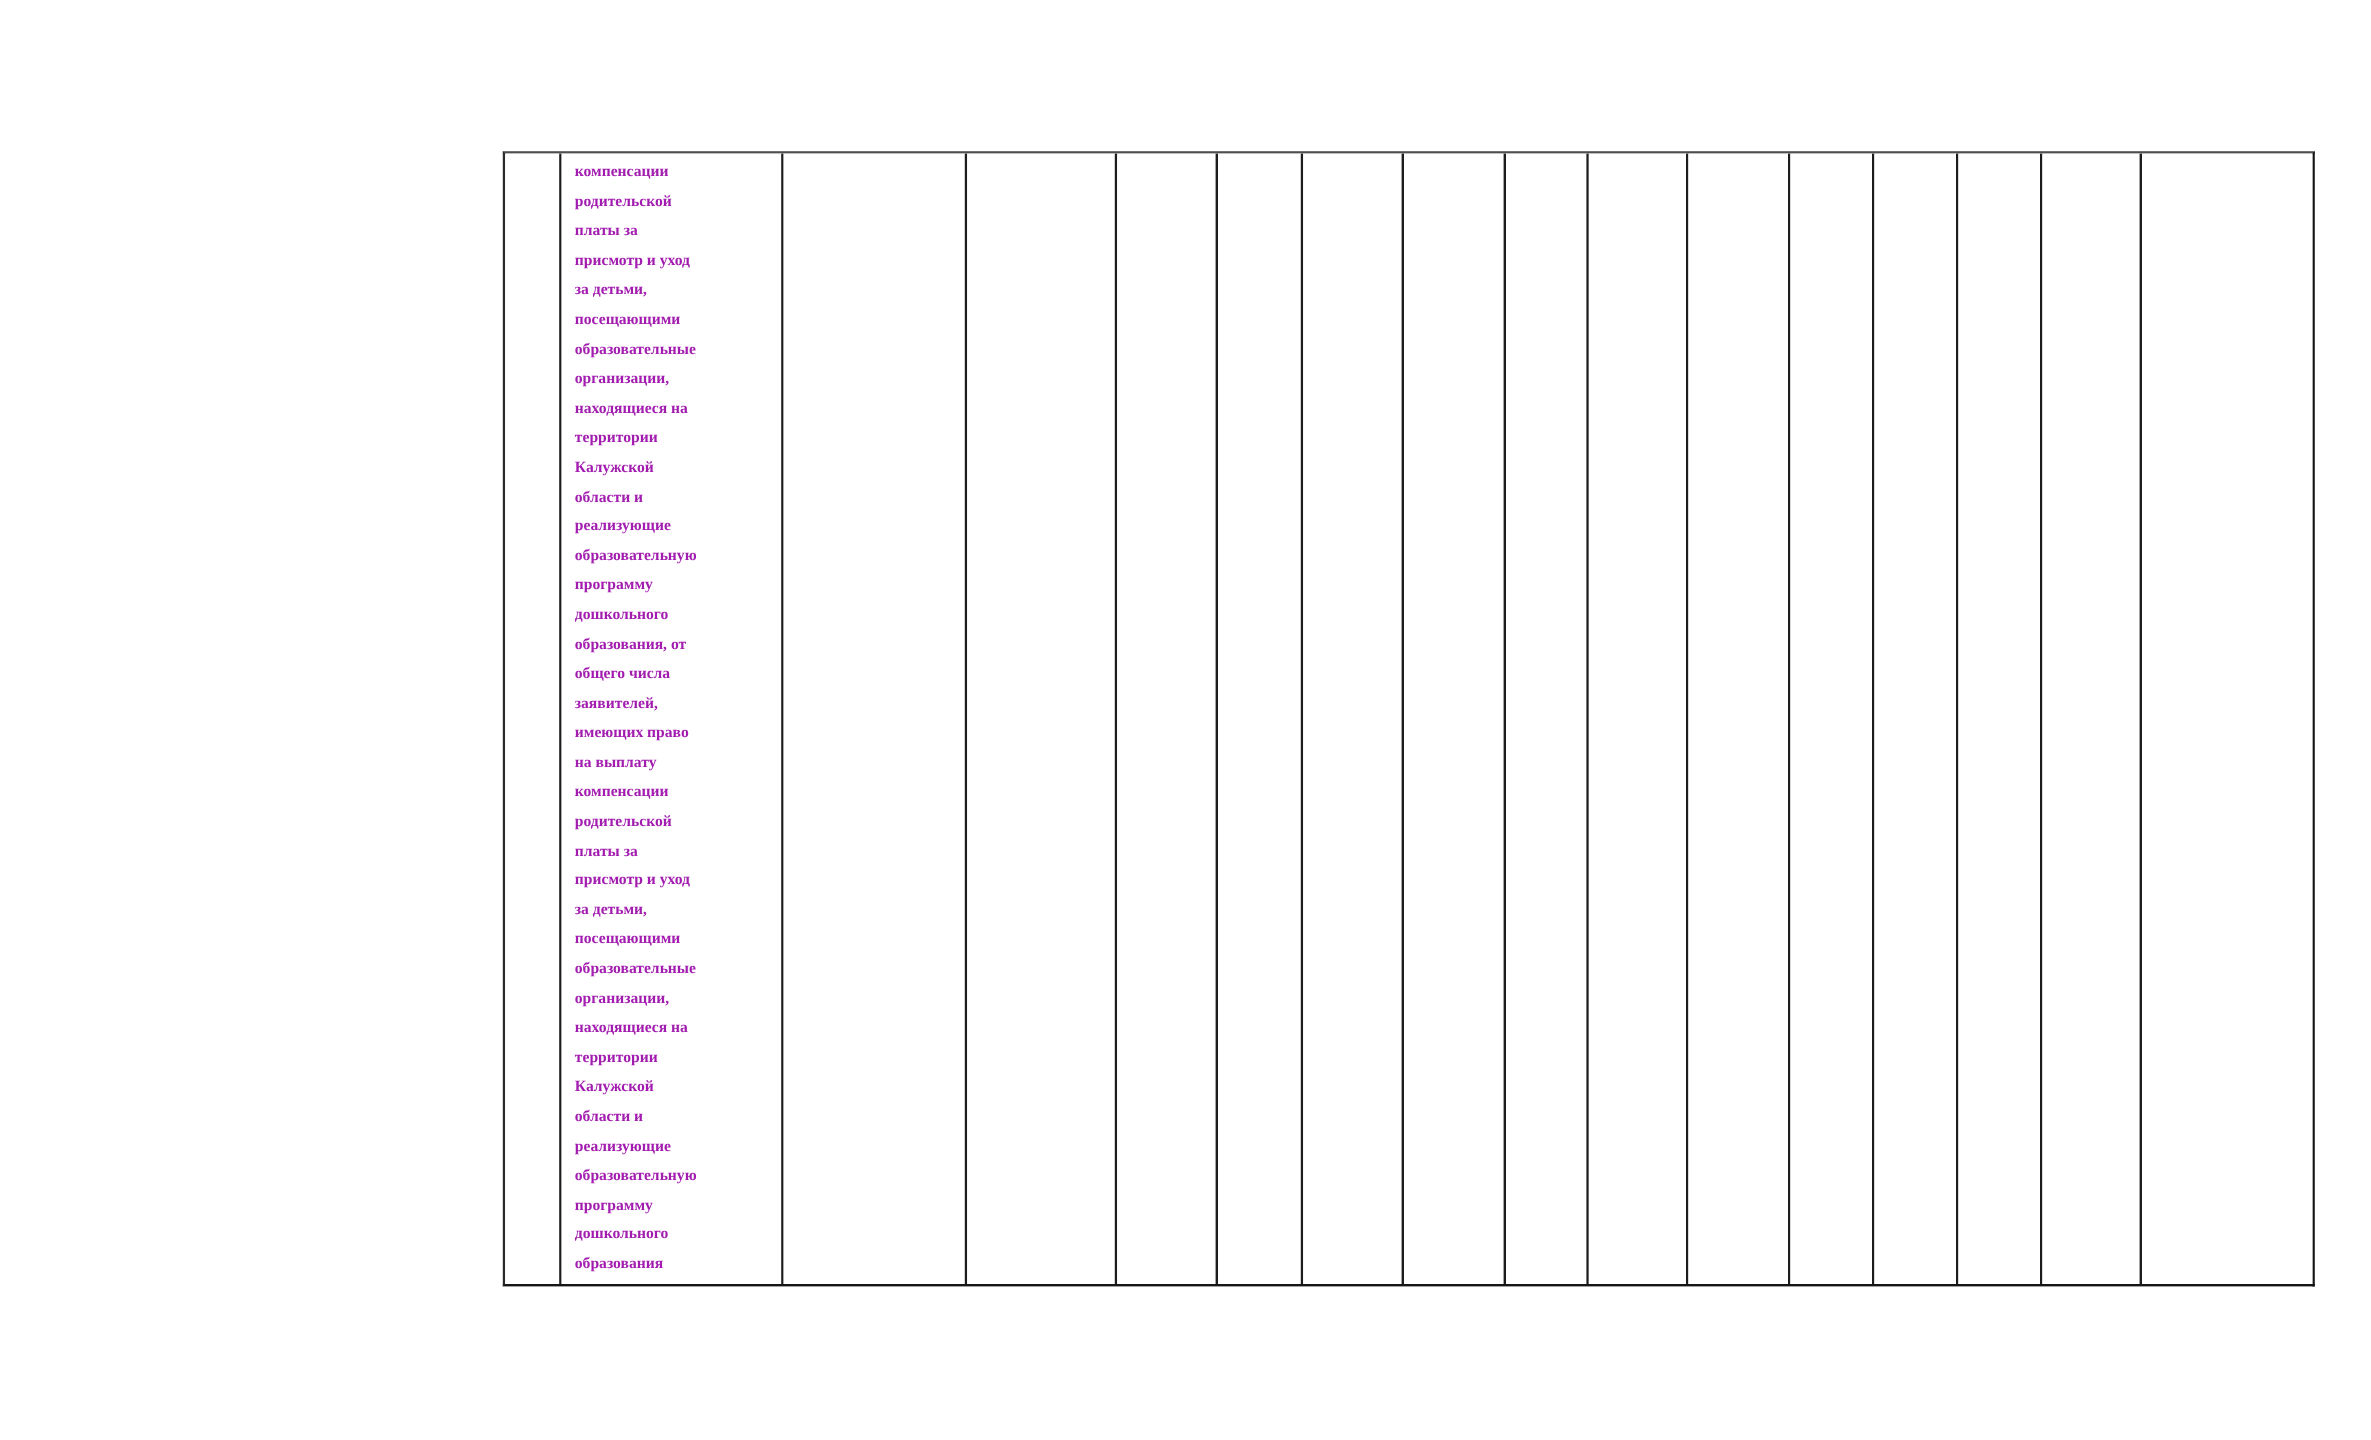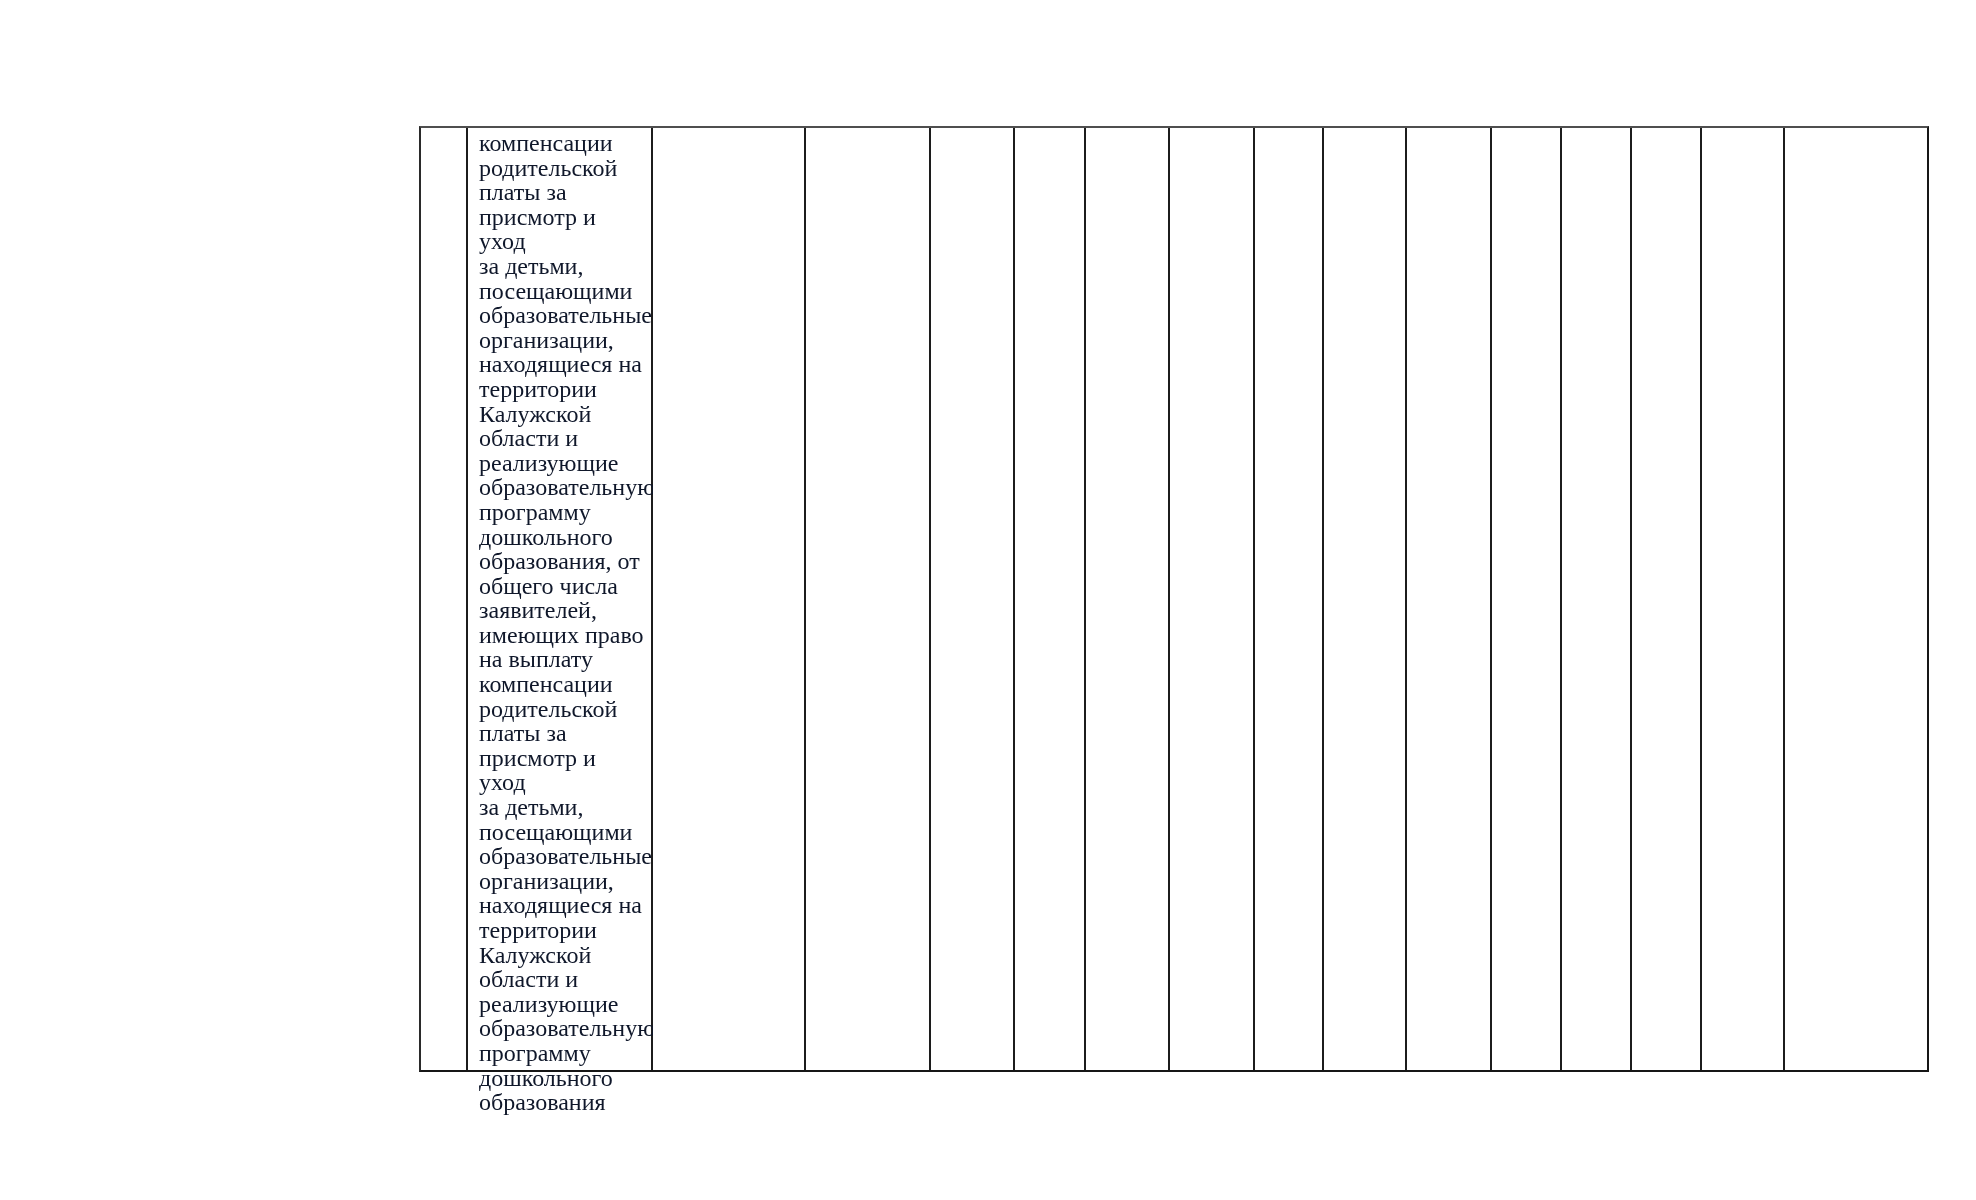--- a/index.html
+++ b/index.html
@@ -50,26 +50,26 @@
   .c8  { width: 69px;  }
   .c9  { width: 83px;  }
   .c10 { width: 85px;  }
   .c11 { width: 70px;  }
   .c12 { width: 70px;  }
   .c13 { width: 70px;  }
   .c14 { width: 83px;  }
   .c15 { width: 142px; }
   .cell-text {
     padding: 3px 4px 3px 11px;
-    font-size: 24px;
+    font-size: 13px;
     line-height: 24.6px;
-    color: #0f172a;
+    color: #a21caf;
     white-space: pre-line;
     letter-spacing: 0px;
-    font-weight: 400;
+    font-weight: 700;
   }
 </style>
 </head>
 <body>
 
 <div class="page">
   <div class="doc-table">
     <div class="cell c0"></div>
     <div class="cell c1">
       <div class="cell-text">компенсации

